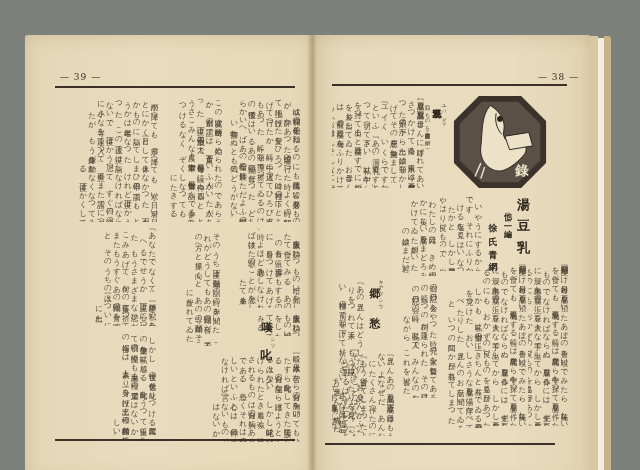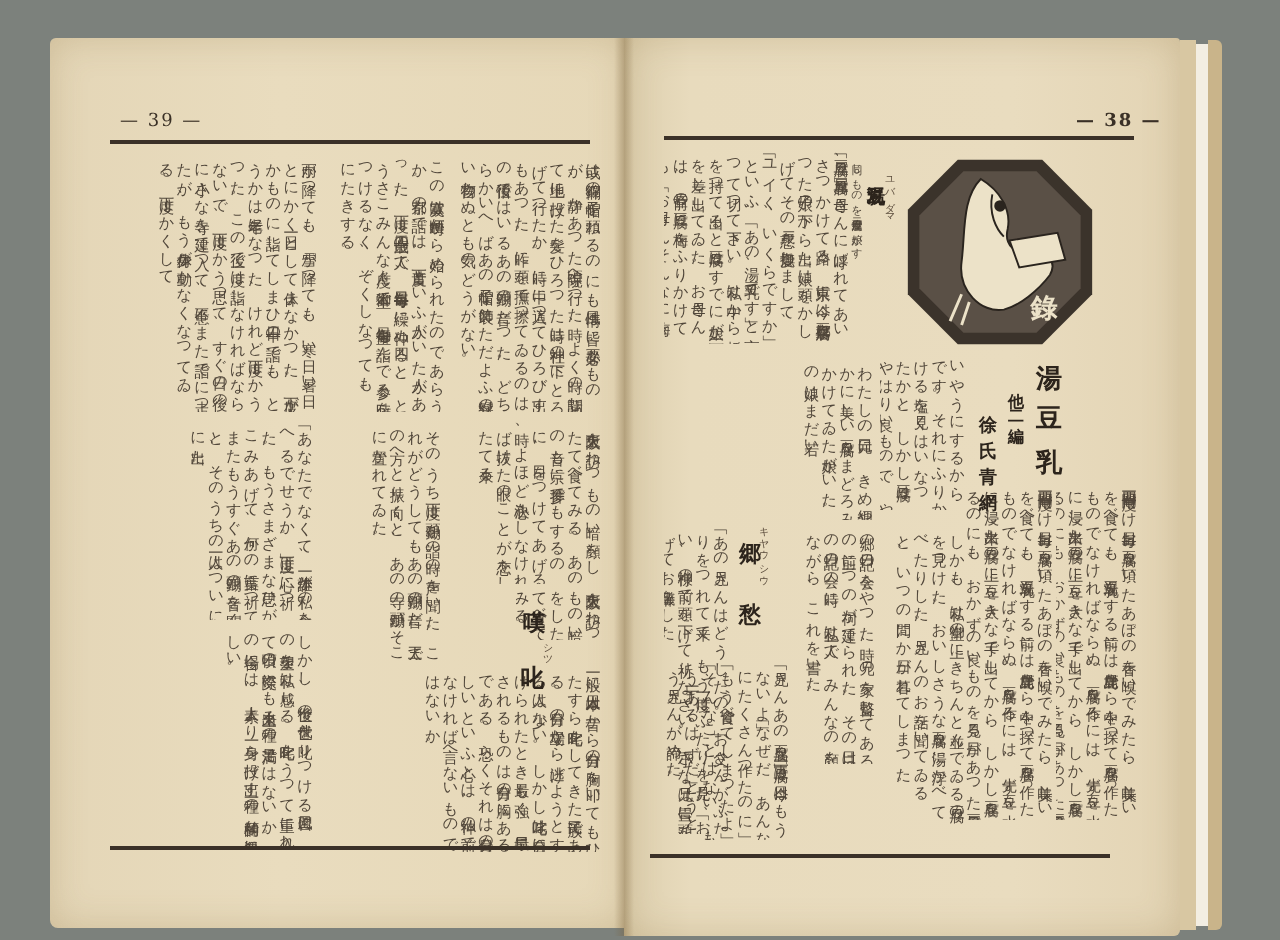--- a/index.html
+++ b/index.html
@@ -2,21 +2,21 @@
 <html><head>
 <meta charset="utf-8">
 <style>
   html, body { margin: 0; padding: 0; }
   body {
     width: 640px; height: 470px; overflow: hidden;
     background: #7c817c;
     position: relative;
     font-family: "DejaVu Serif", serif;
   }
-  .spread { position: absolute; left: 0; top: 0; width: 640px; height: 364px; }
+  .spread { position: absolute; left: 0; top: 16px; width: 640px; height: 364px; text-align: right; }
 
   .page {
     position: absolute;
     background: linear-gradient(90deg, #e4d6b7 0%, #e9dcbe 40%, #e6d8b8 100%);
     box-shadow: inset 0 0 18px rgba(140,110,60,0.25);
   }
   .page-left  { left: 25px; top: 19px; width: 288px; height: 445px; border-radius: 3px 0 0 4px; }
   .page-right { left: 312px; top: 19px; width: 278px; height: 449px; border-radius: 0 2px 3px 0;
                 background: linear-gradient(90deg, #ddcfae 0%, #e8dbbd 12%, #e9dcbf 70%, #e3d4b4 100%); }
   .gutter { position: absolute; left: 307px; top: 19px; width: 10px; height: 449px;
@@ -79,21 +79,21 @@
   <div class="block" style="left:58px; top:312px; width:98px; height:112px;">しかし、後世の世代を叱りつける風習に、一種の羨望を私は感じる。叱咤をうつて重に入れて日頃の交際にも出来る一種の満足ではないか。絶望の場合には、人素より一身を投げ出す一種の精神的な自殺に等しい。</div>
   <div class="block" style="left:160px; top:332px; width:140px; height:94px;">一般に日本人は昔から自分の胸を叩いてもひたすら叱咤をしてきた民族である。自分の立場から逃げようとする人は少ない。しかし叱咤は自分に向けられたとき最も強く、最早に叱咤されるものは自分の胸にある叱咤である。恐らくそれは自分の欲しいといふ心とは、神仏の前でなければ言へないものではないか。</div>
 
   <div class="block" style="left:258px; top:290px; width:42px; height:30px;">東大阪を訪ねつもの暗い顔をしたて食べてみる。あの鋤頭の音も京に参拝でもするのに、目をつけてあげる時、よほど決心をしなければ抜けた眼のことが恋をしたて来る。</div>
   <div class="heading-v" style="left:258px; top:296px; font-size:11px;">嘆</div>
   <div class="heading-v" style="left:257px; top:322px; font-size:12px;">叱</div>
   <div class="ruby" style="left:270px; top:318px;">シツ</div>
 
   <div class="rule" style="left:55px; top:423px; width:240px; height:1.5px;"></div>
 
-  <div class="page-number" style="left:538px; top:56px;font-weight:bold;">— 38 —</div>
+  <div class="page-number" style="left:538px; top:56px;">— 38 —</div>
   <div class="rule" style="left:332px; top:68px; width:235px;"></div>
 
   <div class="block" style="left:332px; top:74px; width:92px; height:98px;">「豆腐屋、豆腐屋」お母さんに呼ばれてあいさつかけて路る。東京に今は京都豆腐店に帰つた娘子の下から出た娘は頭をかしげてその戸惑を撫愛しまして、「ユイく、いくらですか」といふ、「あの湯、豆乳です」と言つて切つて下さい。私は中から板を持つて出ると豆腐はすでに娘が一丁豆腐を差し出してゐた。お母さんは、昼前の豆腐に梅をふりかけても、「お母さんそんなに梅をおいてどうするの」「またな</div>
 
   <div class="heading-v" style="left:432px; top:86px; font-size:9px; line-height:10px;">湯豆乳</div>
   <div class="ruby" style="left:441px; top:84px;">ユバ ダマ</div>
   <div class="block" style="left:424px; top:78px; width:8px; height:55px; font-size:5.5px;">同じものを二度豆腐屋の娘がする。</div>
 
   <svg class="illustration" viewBox="0 0 100 100">
     <polygon points="28,2 72,2 98,28 98,72 72,98 28,98 2,72 2,28" fill="#3b332b"></polygon>

